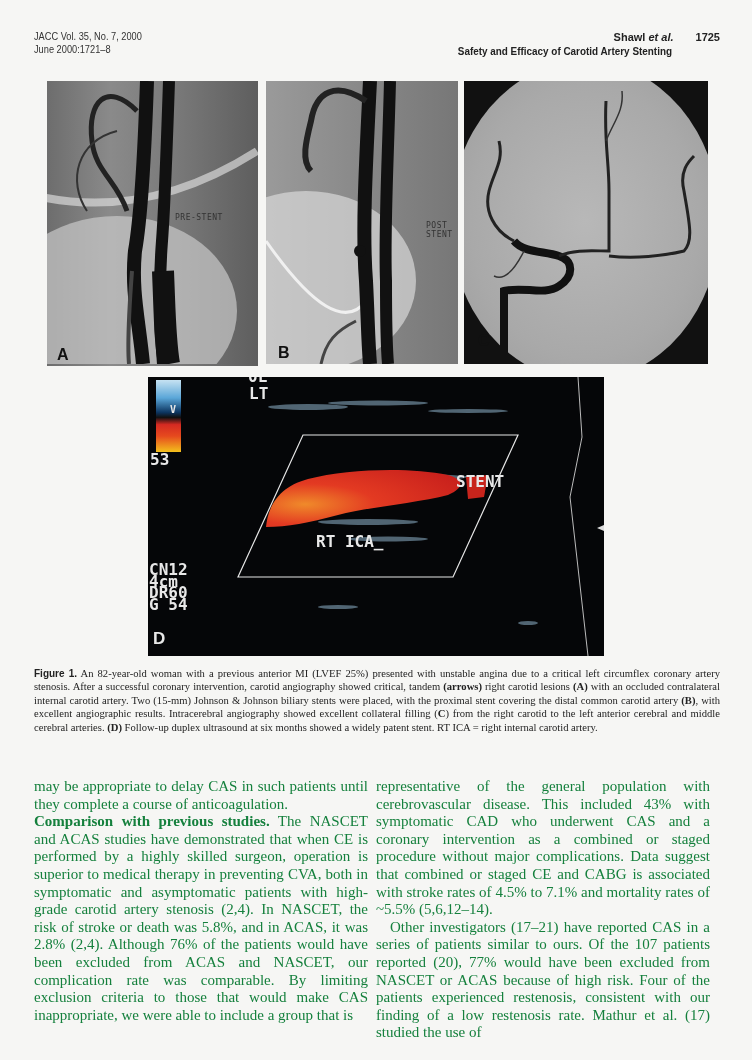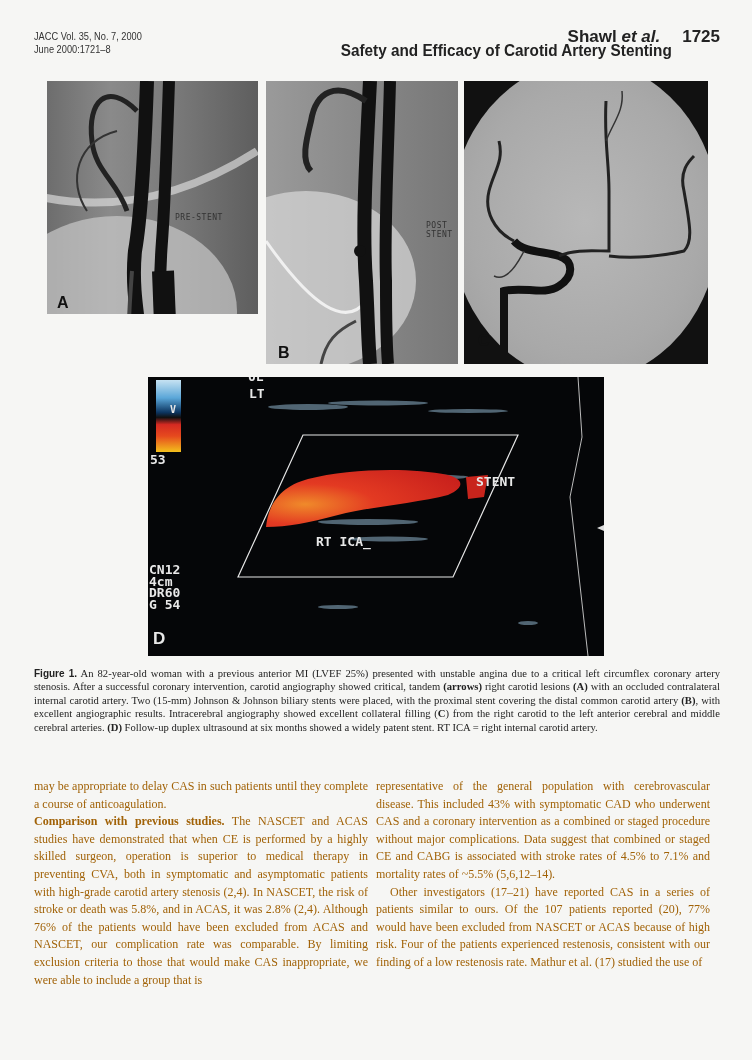--- a/index.html
+++ b/index.html
@@ -1,37 +1,37 @@
 <!DOCTYPE html>
 <html><head>
 <meta charset="utf-8">
 <style>
   html,body{margin:0;padding:0;}
   body{width:752px;height:1060px;background:#f6f6f4;position:relative;overflow:hidden;font-family:"Liberation Serif",serif;color:#222;}
   .hdr-left{position:absolute;left:34px;top:30px;font-family:"Liberation Sans",sans-serif;font-size:10.5px;line-height:13px;color:#333;transform:scaleX(0.88);transform-origin:left top;}
-  .hdr-right{position:absolute;right:32px;top:30px;font-family:"Liberation Sans",sans-serif;font-size:17px;line-height:14px;font-weight:bold;color:#222;text-align:right;}
+  .hdr-right{position:absolute;right:32px;top:30px;font-family:"Liberation Sans",sans-serif;font-size:11px;line-height:14px;font-weight:bold;color:#222;text-align:right;}
   .hdr-right .row1{display:flex;justify-content:flex-end;gap:22px;}
   .hdr-right .et{font-style:italic;}
   .hdr-right .row2{margin-right:48px;transform:scaleX(0.9);transform-origin:right top;}
 
   .panel{position:absolute;overflow:hidden;}
   .panel .lbl{position:absolute;font-family:"Liberation Sans",sans-serif;font-weight:bold;font-size:16px;color:#111;}
-  #pA{left:47px;top:81px;width:211px;height:233px;background:linear-gradient(90deg,#6d6d6d 0%,#8a8a8a 30%,#7a7a7a 60%,#5e5e5e 100%);}
+  #pA{left:47px;top:81px;width:211px;height:285px;background:linear-gradient(90deg,#6d6d6d 0%,#8a8a8a 30%,#7a7a7a 60%,#5e5e5e 100%);}
   #pB{left:266px;top:81px;width:192px;height:283px;background:linear-gradient(90deg,#9a9a9a 0%,#8c8c8c 40%,#777 100%);}
   #pC{left:464px;top:81px;width:244px;height:283px;background:#111;}
   #pC .disc{position:absolute;left:-14px;top:-20px;width:270px;height:320px;border-radius:50%;background:radial-gradient(ellipse at center,#b8b8b8 0%,#a9a9a9 60%,#999 100%);}
   .anno{position:absolute;font-family:"DejaVu Sans Mono",monospace;font-size:8px;color:#333;letter-spacing:0.5px;}
 
   #pD{left:148px;top:377px;width:456px;height:279px;background:#050608;}
-  .us-text{position:absolute;font-family:"DejaVu Sans Mono",monospace;font-weight:bold;color:#e8e8e8;font-size:13px;line-height:11.5px;}
+  .us-text{position:absolute;font-family:"DejaVu Sans Mono",monospace;font-weight:bold;color:#e8e8e8;font-size:16px;line-height:11.5px;}
   .cbar{position:absolute;left:8px;top:3px;width:25px;height:72px;background:linear-gradient(180deg,#c6e2f2 0%,#5aa6d8 25%,#0c3560 45%,#111 52%,#d52a22 62%,#e64a1e 78%,#f3c01c 100%);}
   .roi{position:absolute;left:0;top:0;}
   .caption{position:absolute;left:34px;top:667px;width:686px;font-size:10.6px;line-height:13.4px;text-align:justify;color:#222;}
   .caption b.fig{font-family:"Liberation Sans",sans-serif;font-size:10px;}
-  .col{position:absolute;top:778px;width:334px;font-size:12px;line-height:17.6px;text-align:justify;color:#a16207;}
+  .col{position:absolute;top:778px;width:334px;font-size:15px;line-height:17.6px;text-align:justify;color:#15803d;}
   .col p{margin:0;}
   .col p.gap{}
   .col .indent{text-indent:14px;}
   #colL{left:34px;}
   #colR{left:376px;}
   .ghost{position:absolute;left:612px;top:390px;width:140px;font-size:12px;line-height:17.5px;color:#dcdcd8;}
 </style>
 </head>
 <body>
 
@@ -112,21 +112,21 @@
       <ellipse cx="240" cy="162" rx="40" ry="2.5"></ellipse>
       <ellipse cx="190" cy="230" rx="20" ry="2"></ellipse>
       <ellipse cx="380" cy="246" rx="10" ry="2"></ellipse>
     </g>
     <polygon points="155,58 370,58 305,200 90,200" fill="none" stroke="#e6e6e6" stroke-width="1.2"></polygon>
     <path d="M118 150 C120 130 130 110 160 102 C200 92 260 90 300 98 C315 102 318 110 300 118 C270 126 220 130 190 138 C160 146 140 150 118 150 Z" fill="url(#flowg)"></path>
     <path d="M318 100 L340 98 L336 120 L320 122 Z" fill="#c8241c"></path>
     <path d="M430 0 L434 60 L422 120 L440 279" stroke="#bbb" stroke-width="1" fill="none"></path>
     <polygon points="456,148 449,151 456,154" fill="#ddd"></polygon>
   </svg>
-  <div class="us-text" style="left:308px;top:99px;margin-left:20px;">STENT</div>
+  <div class="us-text" style="left:308px;top:99px;">STENT</div>
   <div class="us-text" style="left:168px;top:159px;">RT ICA_</div>
   <div class="us-text" style="left:1px;top:187px;">
     <div>CN12</div>
     <div>4cm</div>
     <div>DR60</div>
     <div>G 54</div>
   </div>
   <div class="us-text" style="left:5px;top:256px;font-family:'Liberation Sans',sans-serif;font-size:17px;">D</div>
 </div>
 

